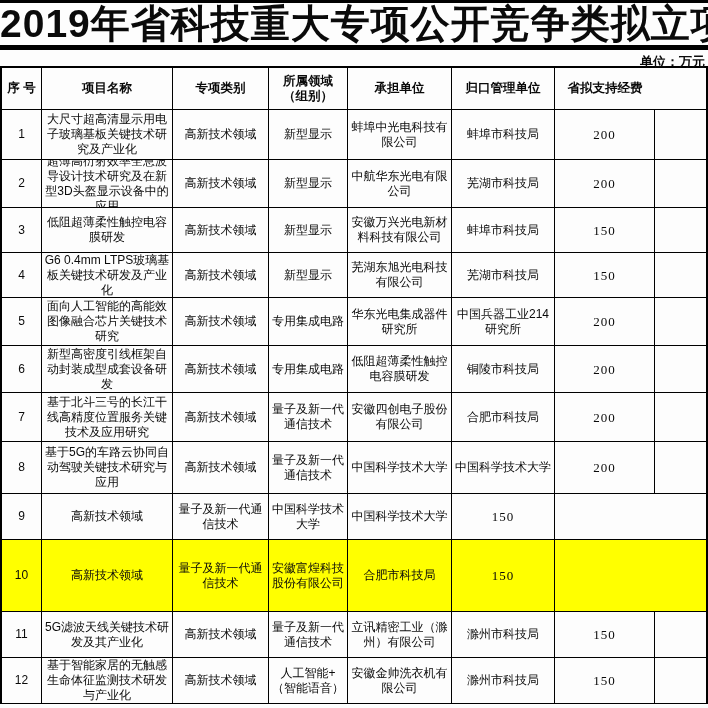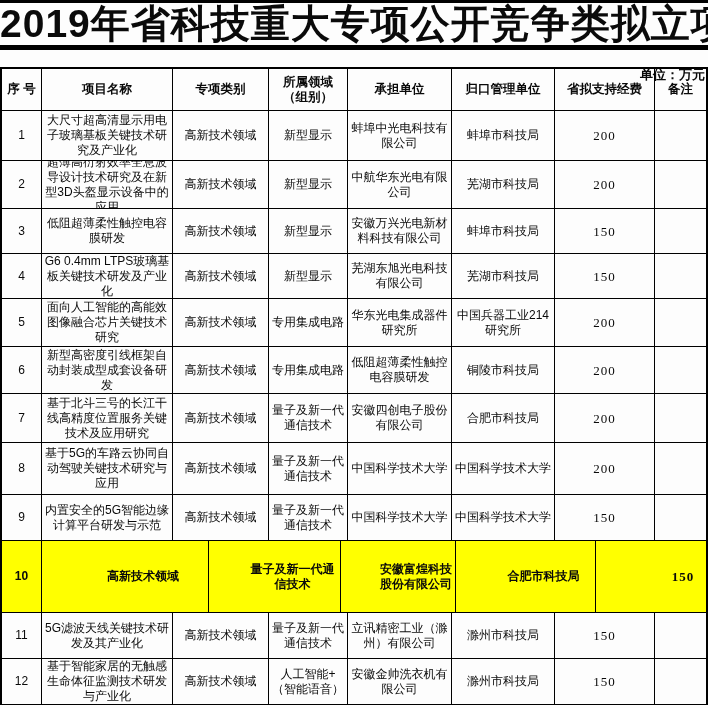--- a/index.html
+++ b/index.html
@@ -22,21 +22,21 @@
     font-weight:900;
     letter-spacing:1px;
     white-space:nowrap;
   }
   .thick-rule{height:5px;background:#000;width:100%;margin-top:1px;}
   .unit{
     text-align:right;
     font-size:13px;
     font-weight:bold;
     line-height:15px;
-    padding:17px 3px 0 0;
+    padding:4px 3px 0 0;
     height:16px;
     box-sizing:border-box;
   }
   .table{
     border:2px solid #000;
     border-bottom:none;
     box-sizing:border-box;
     width:708px;
   }
   .row{
@@ -55,42 +55,41 @@
     overflow:hidden;
     padding:0 2px;
     font-size:12px;
     line-height:15px;
     white-space:pre-line;
   }
   .cell:last-child{border-right:none;}
   .row.header{height:42px;}
   .row.header .cell{font-weight:bold;font-size:12.5px;}
   .cell.fund{font-size:13px;letter-spacing:1px;font-family:"Liberation Serif","DejaVu Serif",serif;text-align:right;}
-  .row.hl{background:#ffff00;font-weight:bold;gap:36px;}
+  .row.hl{background:#ffff00;font-weight:normal;}
 </style>
 </head>
 <body>
 
 <div class="page">
   <div class="top-rule"></div>
   <h1 class="title">2019年省科技重大专项公开竞争类拟立项项目一览表</h1>
   <div class="thick-rule"></div>
   <div class="unit">单位：万元</div>
 
   <div class="table">
     <div class="row header">
       <div class="cell">序  号</div>
       <div class="cell">项目名称</div>
       <div class="cell">专项类别</div>
       <div class="cell">所属领域
 （组别）</div>
       <div class="cell">承担单位</div>
       <div class="cell">归口管理单位</div>
       <div class="cell">省拟支持经费</div>
-      <div class="cell">备注</div>
     </div>
     <div id="tbody">
   <div class="row" style="height: 50px;">
     <div class="cell">1</div>
     <div class="cell">大尺寸超高清显示用电子玻璃基板关键技术研究及产业化</div>
     <div class="cell">高新技术领域</div>
     <div class="cell">新型显示</div>
     <div class="cell">蚌埠中光电科技有限公司</div>
     <div class="cell">蚌埠市科技局</div>
     <div class="cell fund">200</div>
@@ -169,21 +168,20 @@
     <div class="cell">高新技术领域</div>
     <div class="cell">量子及新一代通信技术</div>
     <div class="cell">中国科学技术大学</div>
     <div class="cell">中国科学技术大学</div>
     <div class="cell fund">200</div>
     <div class="cell"></div>
   </div>
 
   <div class="row" style="height: 46px;">
     <div class="cell">9</div>
-    <div class="cell">内置安全的5G智能边缘计算平台研发与示范</div>
     <div class="cell">高新技术领域</div>
     <div class="cell">量子及新一代通信技术</div>
     <div class="cell">中国科学技术大学</div>
     <div class="cell">中国科学技术大学</div>
     <div class="cell fund">150</div>
     <div class="cell"></div>
   </div>
 
   <div class="row hl" style="height: 72px; background: rgb(255, 255, 0);">
     <div class="cell">10</div>

